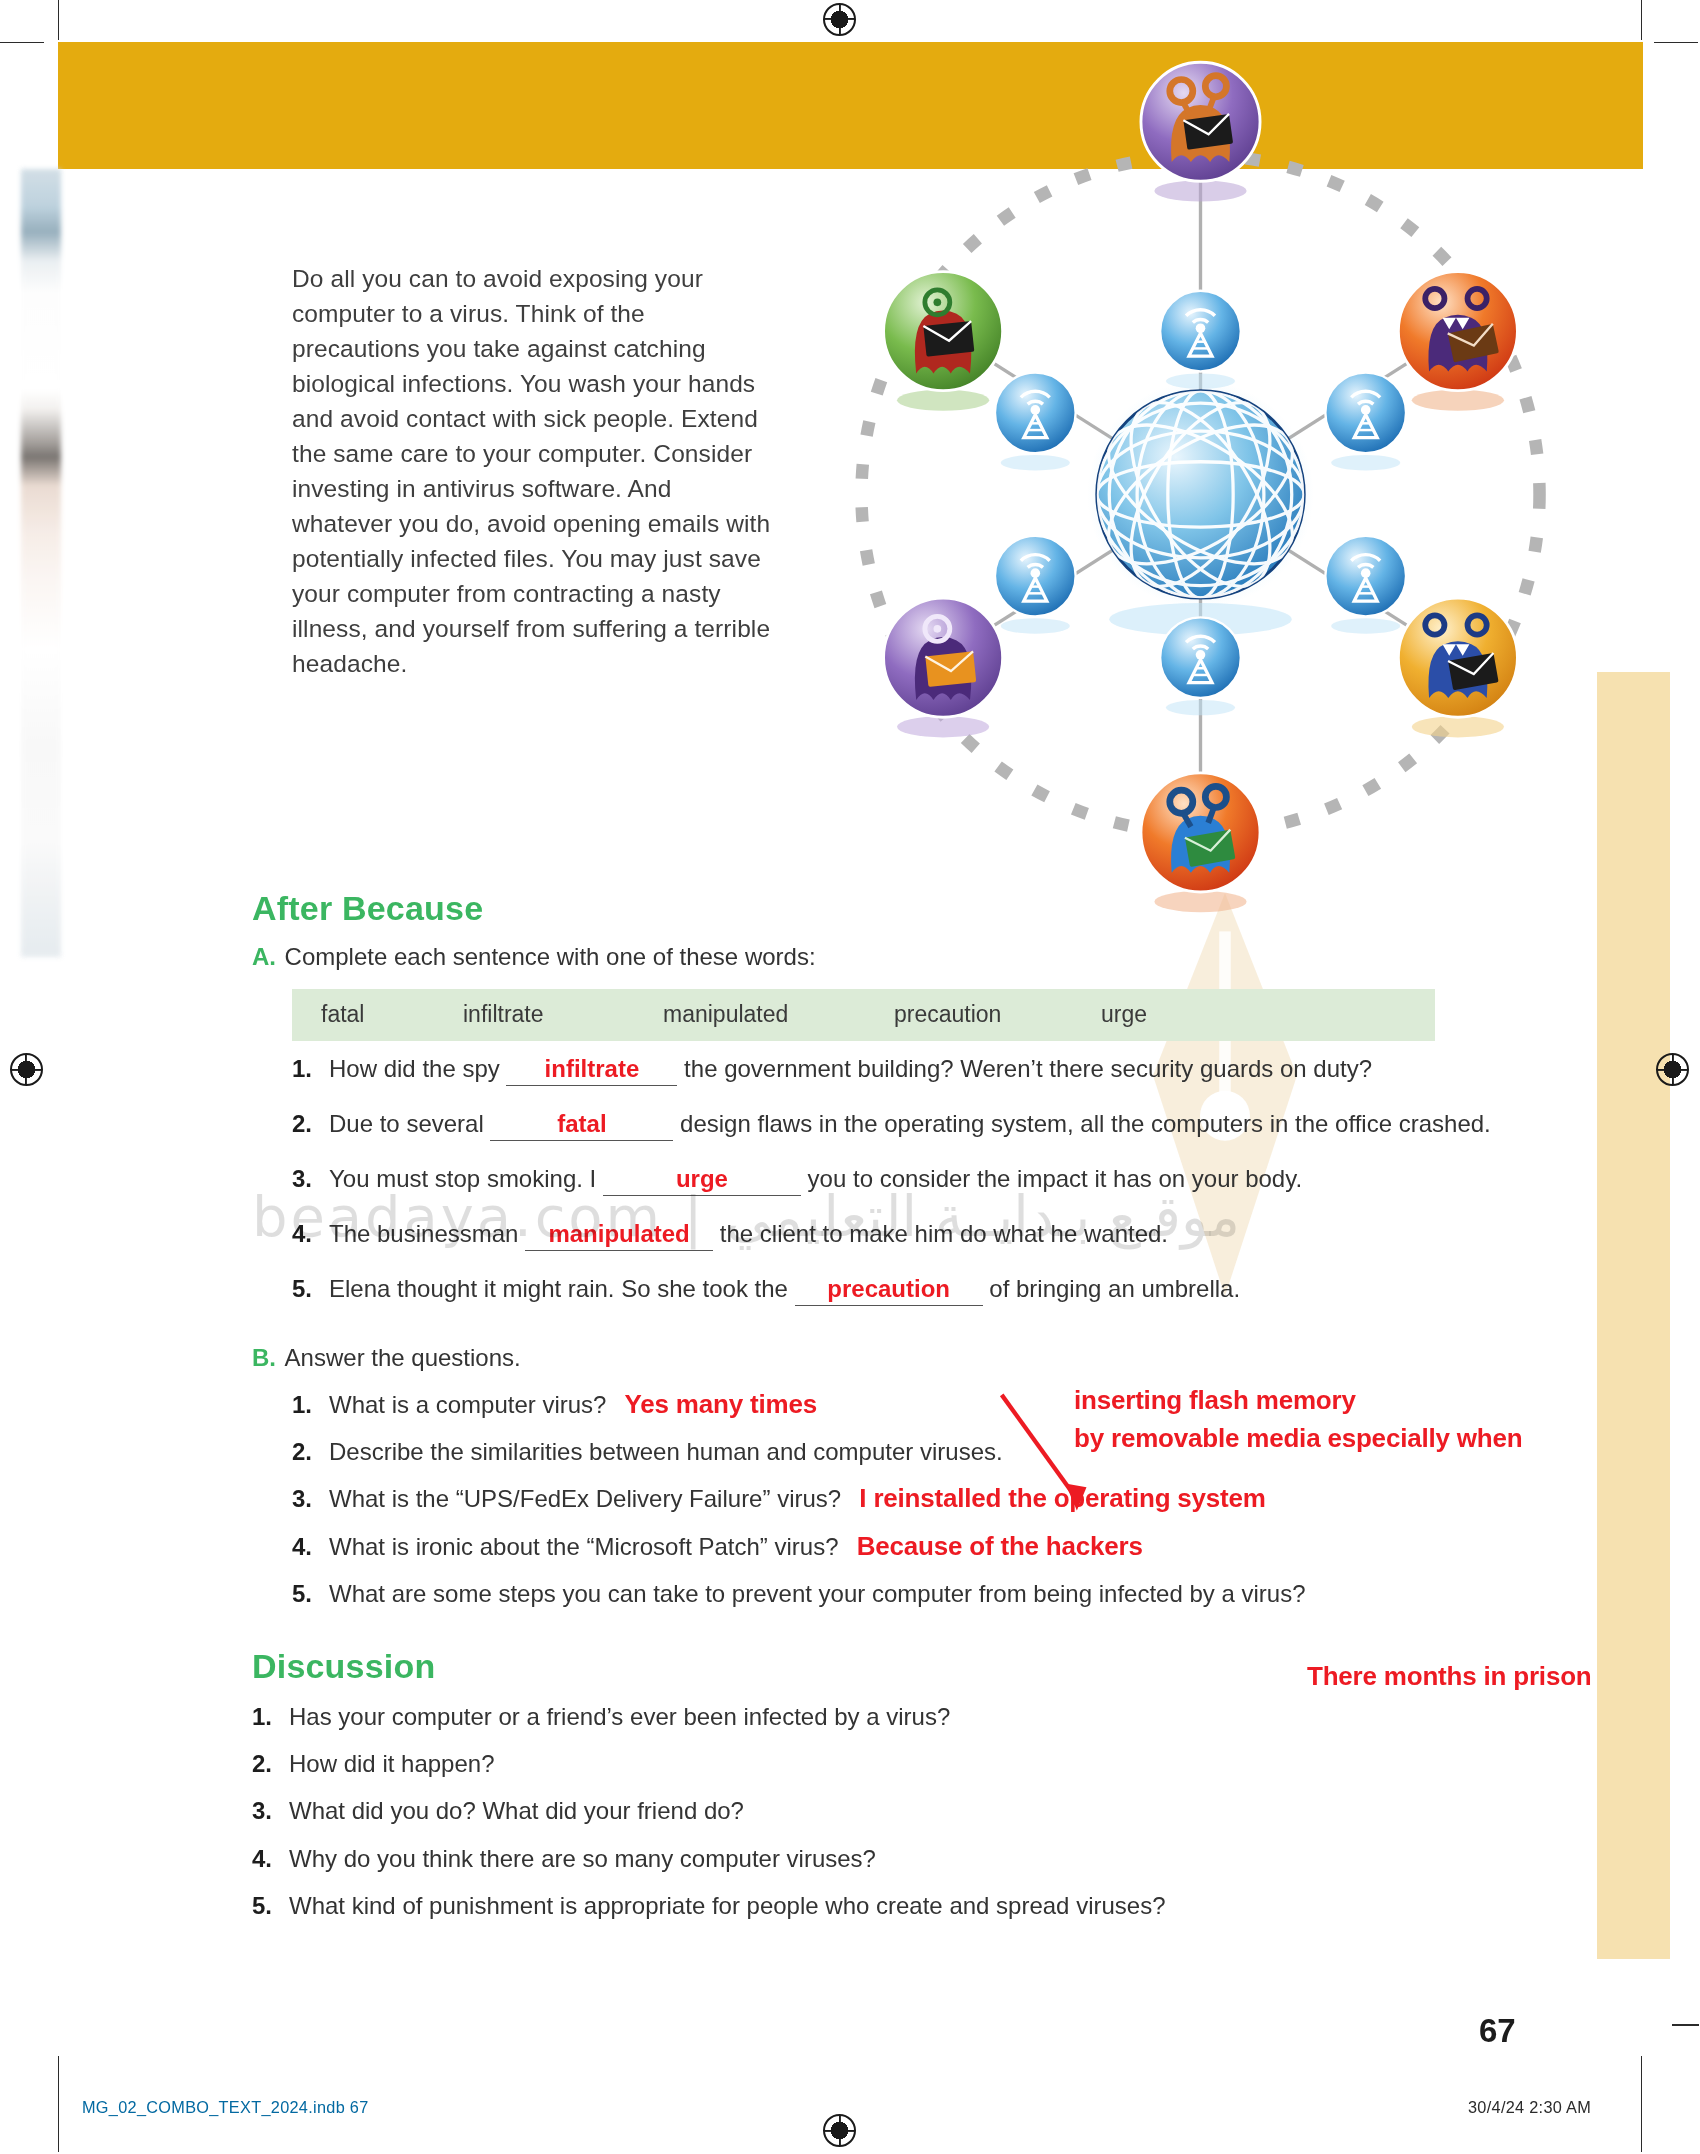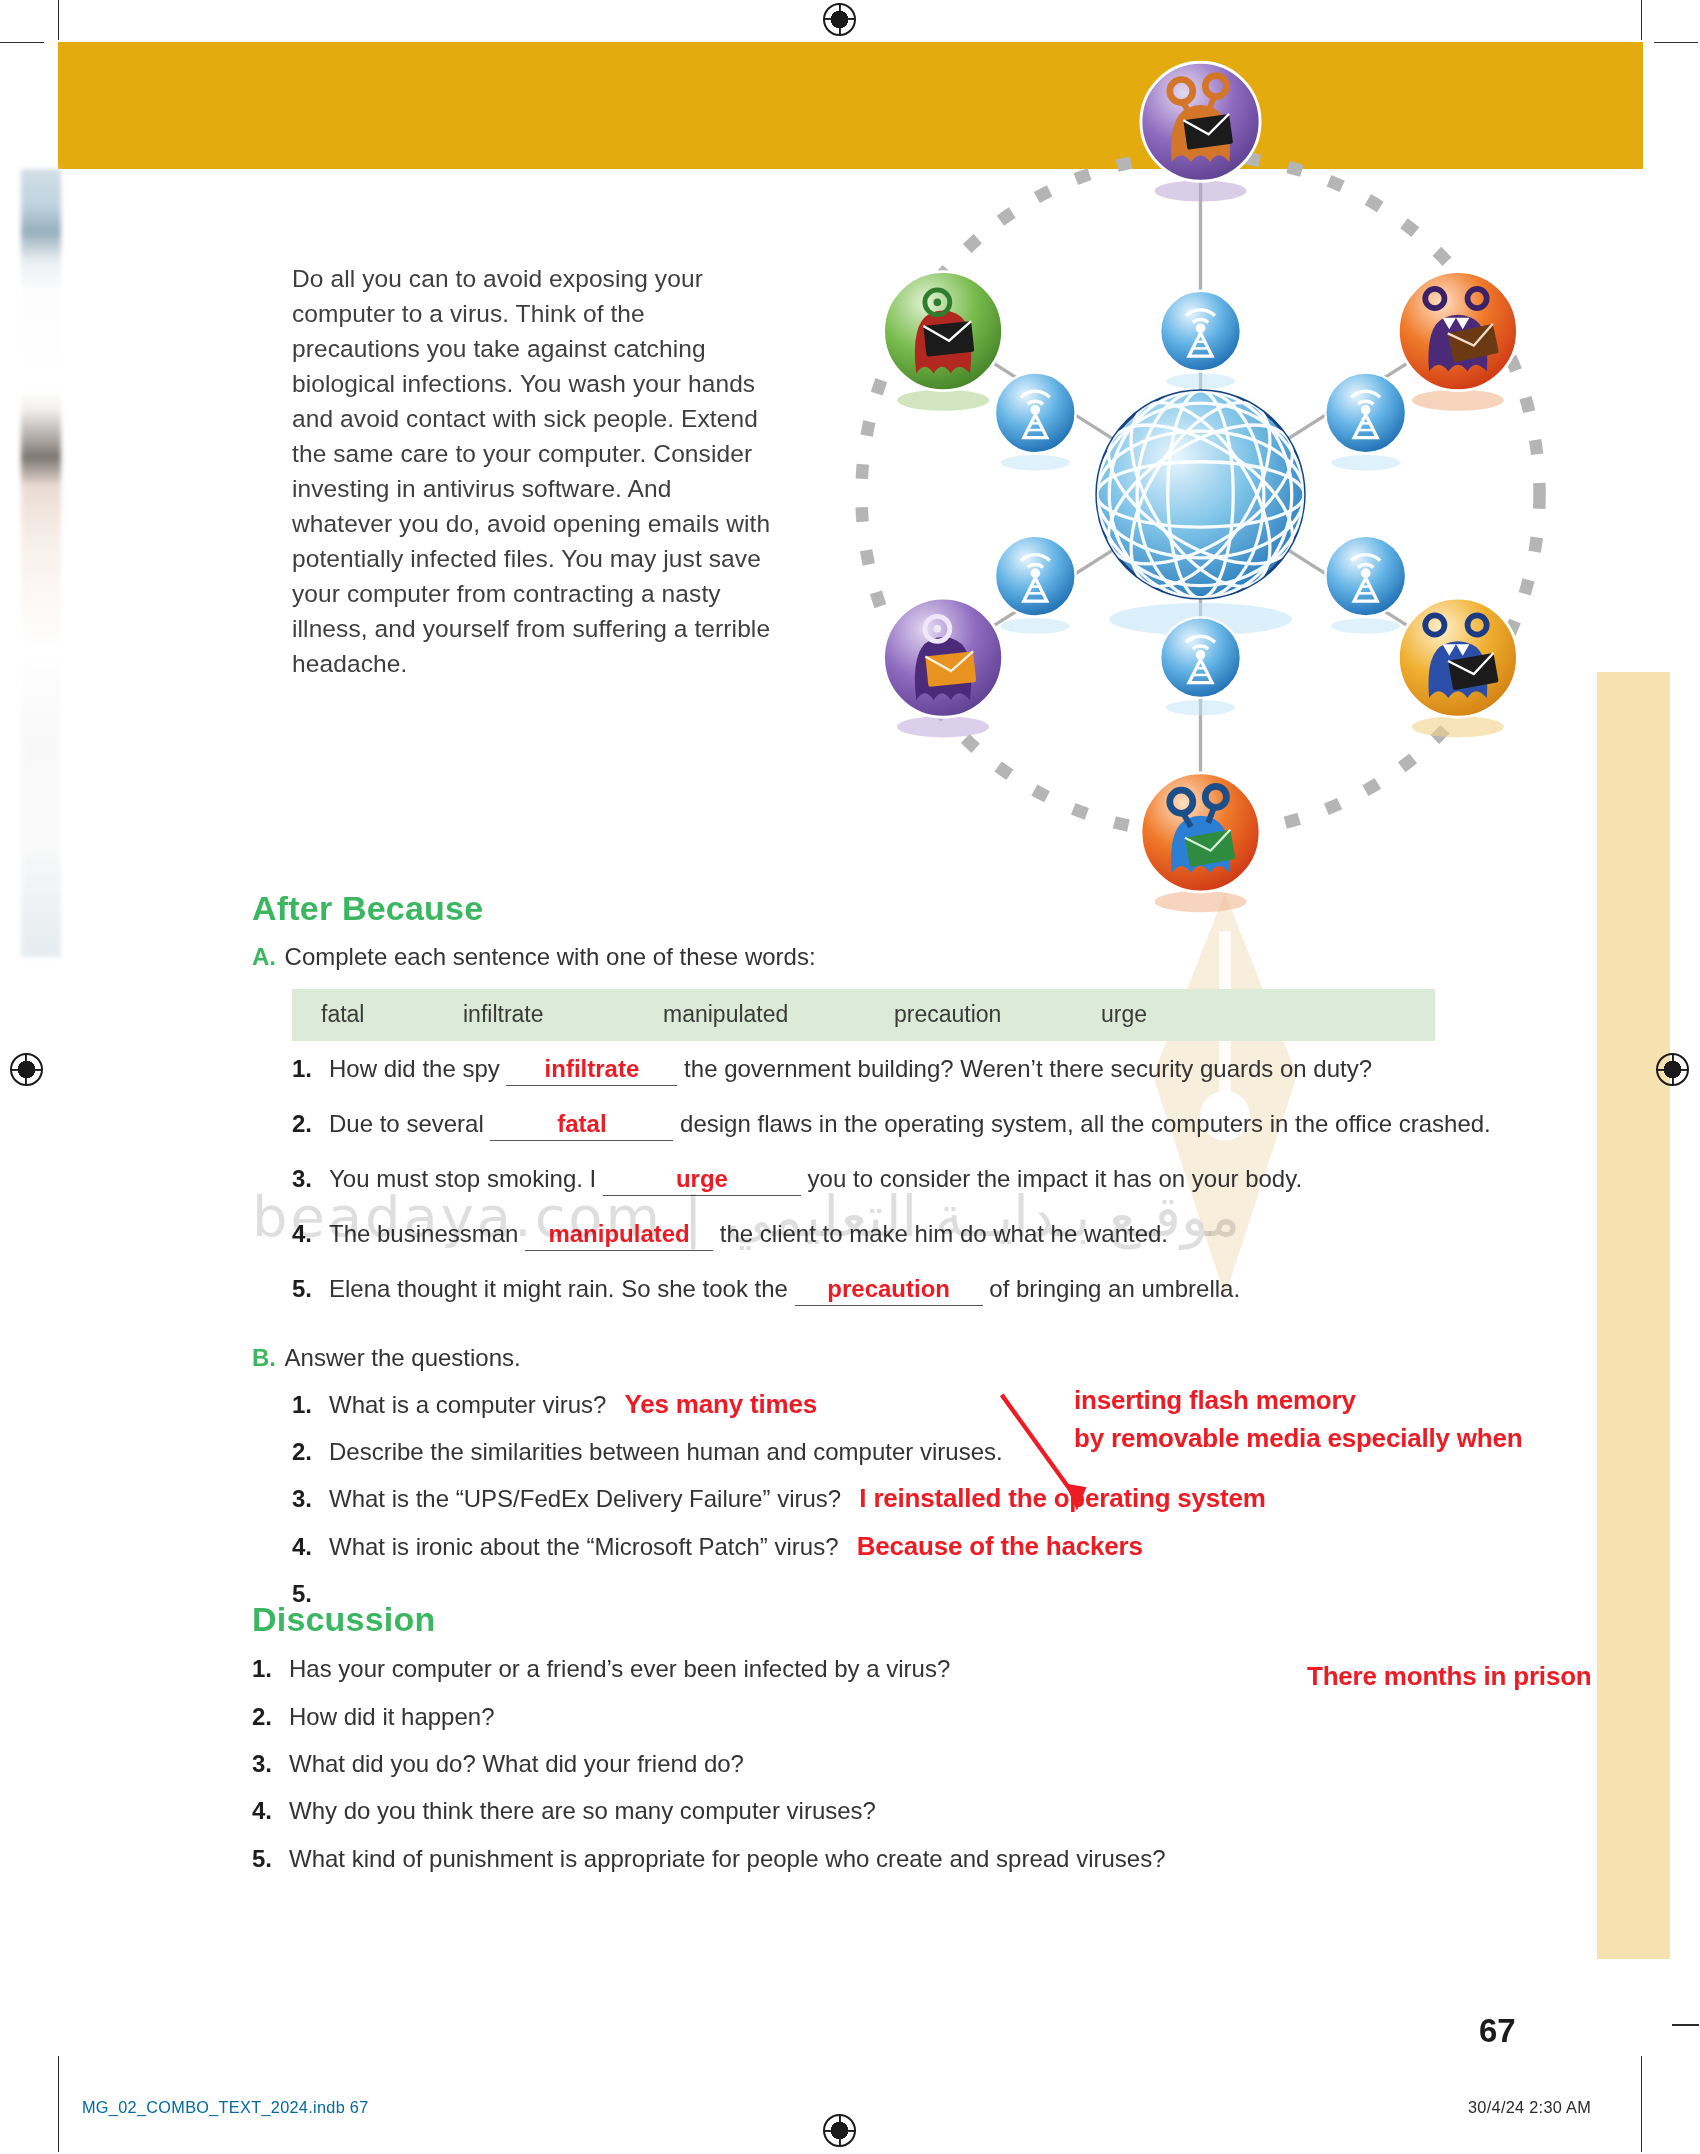--- a/index.html
+++ b/index.html
@@ -612,20 +612,21 @@
           <span>What is the “UPS/FedEx Delivery Failure” virus?</span>
           <span class="ink ink-inline">I reinstalled the operating system</span>
         </li>
         <li>
           <span class="num">4.</span>
           <span>What is ironic about the “Microsoft Patch” virus?</span>
           <span class="ink ink-inline">Because of the hackers</span>
         </li>
         <li>
           <span class="num">5.</span>
+          <span>What are some steps you can take to prevent your computer from being infected by a virus?</span>
         </li>
       </ol>
     </div>
 
     <div class="discussion">
       <h2 class="discussion-head">Discussion</h2>
       <ol class="disc">
         <li>
           <span class="num">1.</span>
           <span>Has your computer or a friend’s ever been infected by a virus?</span>

